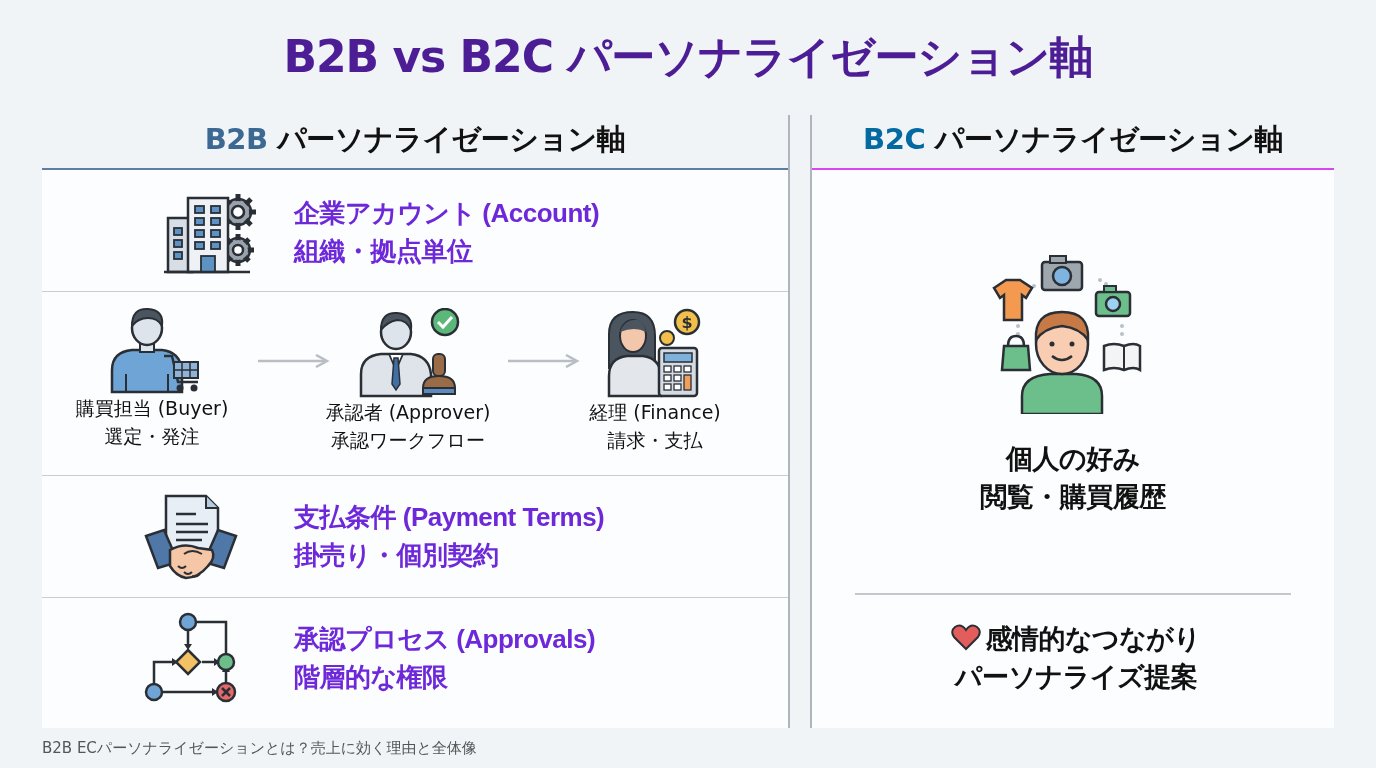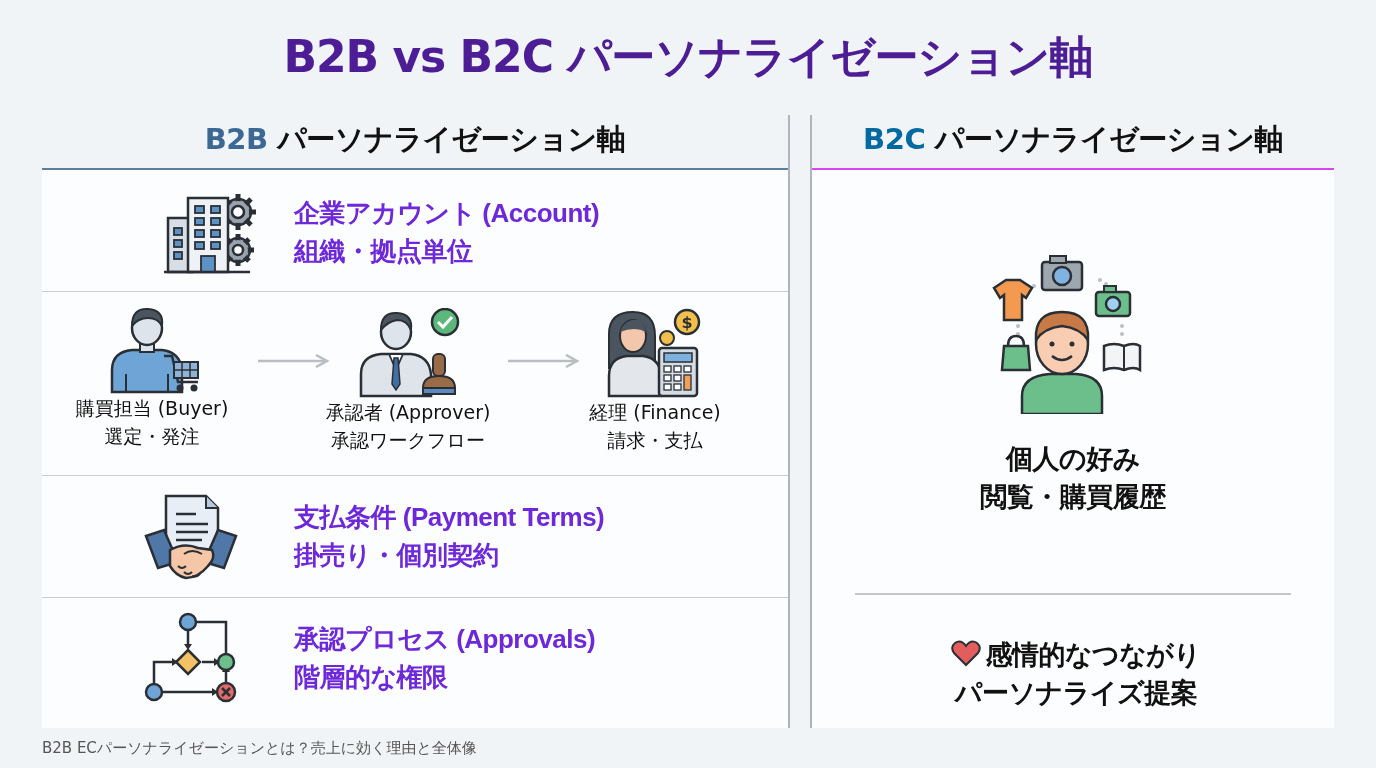--- a/index.html
+++ b/index.html
@@ -288,21 +288,21 @@
     <path d="M72 106 Q82 114 92 106" fill="none" stroke="#2a2f36" stroke-width="2.5"></path>
   </svg>
 
   <div class="b2c-text" style="top:270px;">
     <div>個人の好み</div>
     <div>閲覧・購買履歴</div>
   </div>
 
   <div class="b2c-divider"></div>
 
-  <div class="b2c-text" style="top:466px;padding-left:6px;">
+  <div class="b2c-text" style="top:450px;padding-left:6px;">
     <div>
       <svg width="30" height="28" viewBox="0 0 30 28" style="vertical-align:-3px; margin-right:4px;">
         <path d="M15 26 L3 14 Q-1 8 4 4 Q10 0 15 7 Q20 0 26 4 Q31 8 27 14 Z" fill="#e35d5d" stroke="#2a2f36" stroke-width="2"></path>
       </svg><span>感情的なつながり</span>
     </div>
     <div>パーソナライズ提案</div>
   </div>
 </div>
 
 <div class="footer">B2B ECパーソナライゼーションとは？売上に効く理由と全体像</div>

